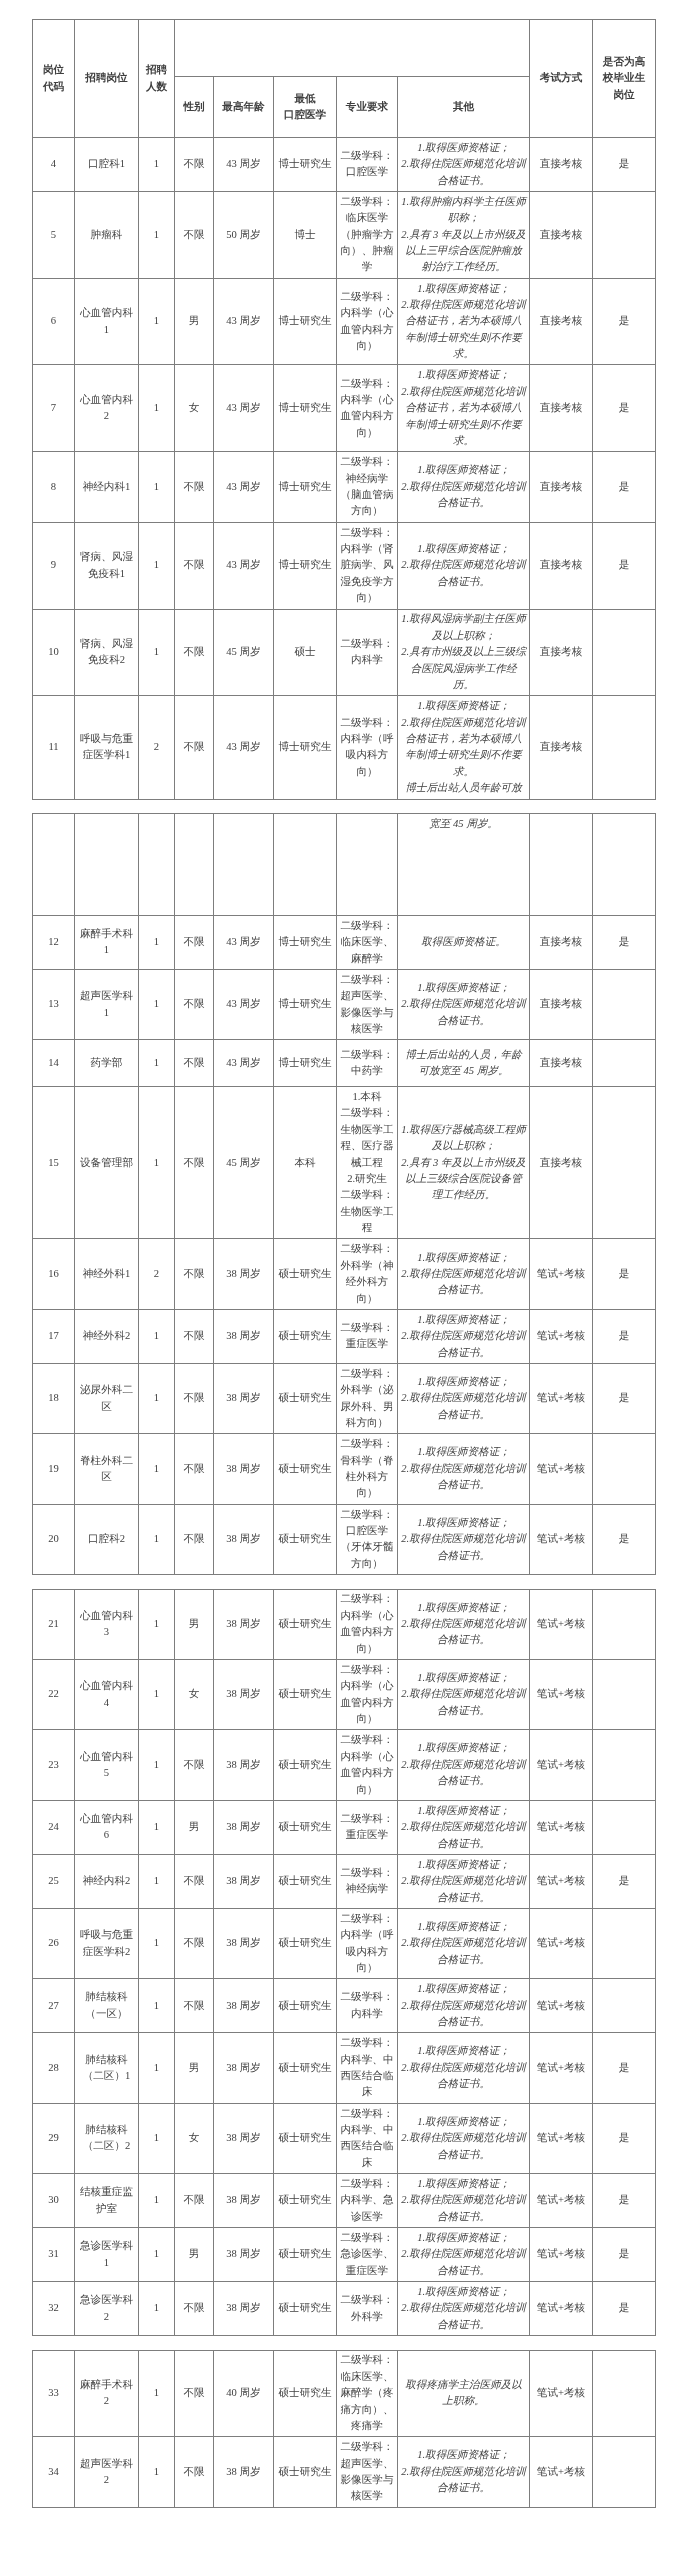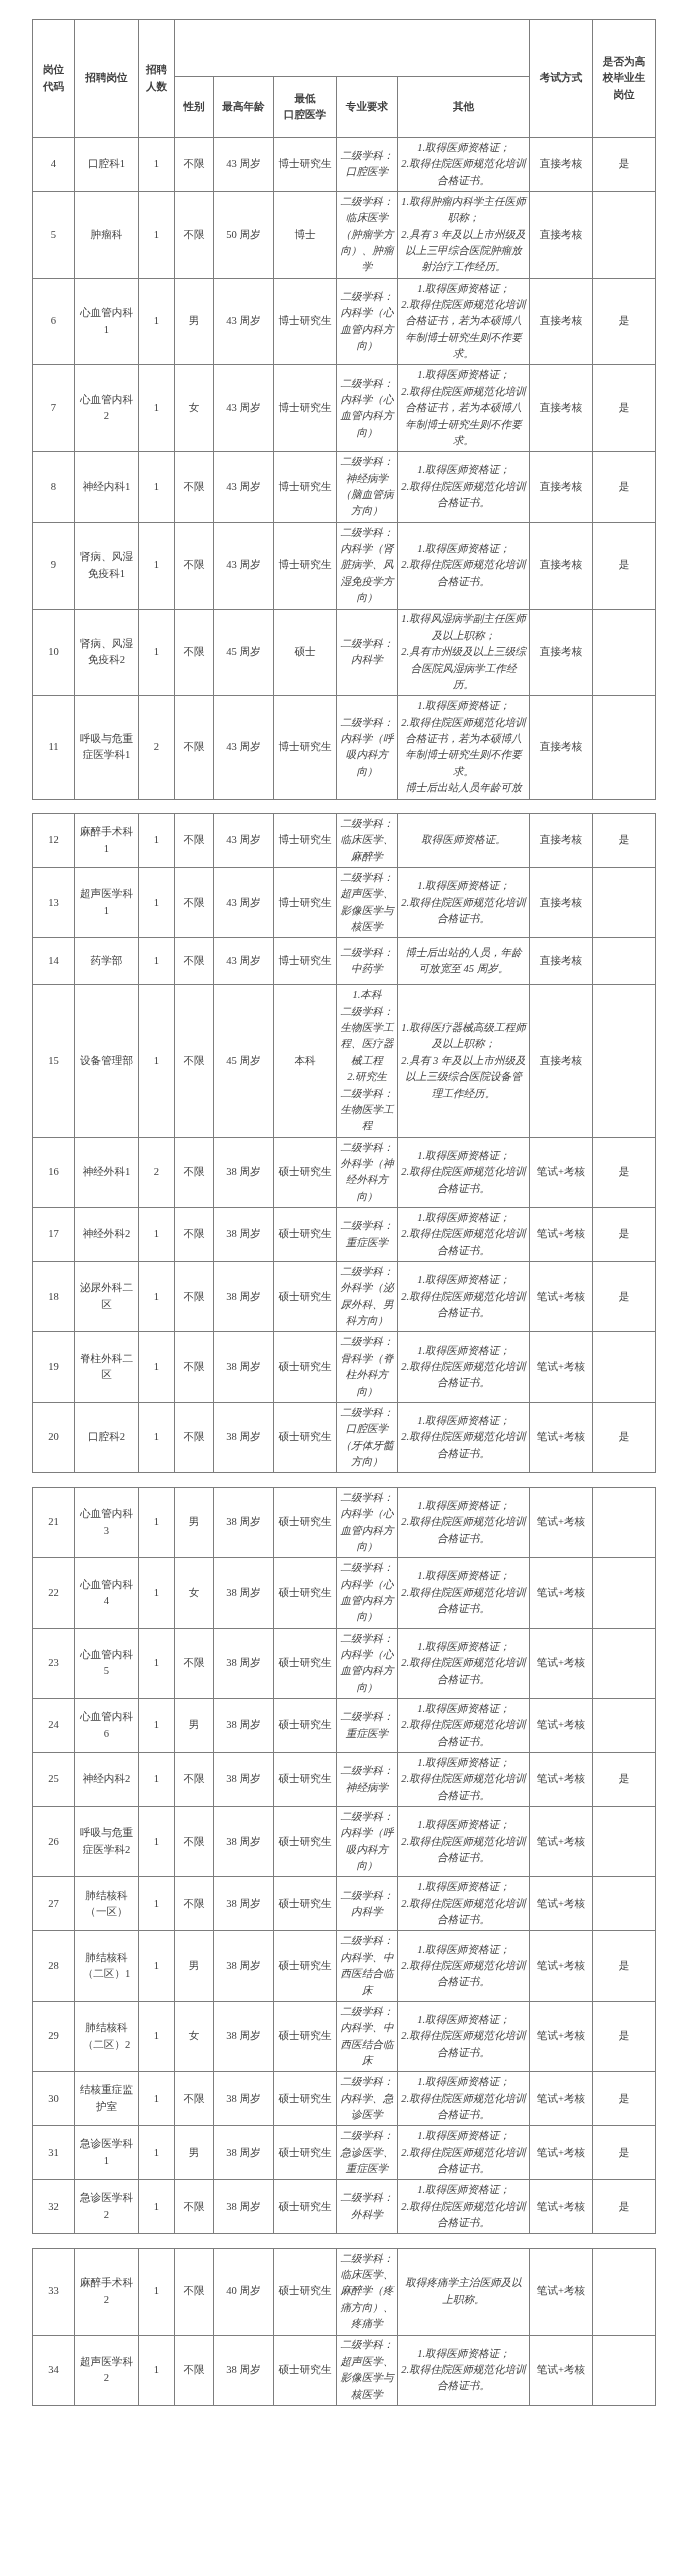--- a/index.html
+++ b/index.html
@@ -36,21 +36,21 @@
     overflow-wrap: break-word;
     word-wrap: break-word;
   }
   table.data-table th {
     font-weight: bold;
     padding: 1.9px 3.9px;
   }
   table.data-table td { height: 42px; }
   th.h-group { height: 52px; border-bottom: 1px solid #7d7d7d; }
   tr.tier2 th { height: 56px; }
-  td.col-major { text-align: left; padding: 2.9px 2.9px 2.9px 3.9px; font-style: italic; }
+  td.col-major { text-align: left; padding: 2.9px 2.9px 2.9px 3.9px; }
   td.col-other { text-align: left; padding: 2.9px 5.8px; font-style: italic; }
   td.col-position { padding: 1.9px 5.8px; }
   td.col-degree { padding: 1.9px 9.7px; }
   tr.cont-row td { height: 97px; vertical-align: top; }
 </style>
 </head>
 <body>
 
 <div class="page">
   <div id="tables-root">
@@ -204,20 +204,32 @@
           <col style="width: 36px;">
           <col style="width: 39px;">
           <col style="width: 60px;">
           <col style="width: 63px;">
           <col style="width: 61px;">
           <col style="width: 132px;">
           <col style="width: 63px;">
           <col style="width: 63px;">
         </colgroup>
         <tbody>
+          <tr class="cont-row">
+            <td class="col-code"></td>
+            <td class="col-position"></td>
+            <td class="col-count"></td>
+            <td class="col-gender"></td>
+            <td class="col-age"></td>
+            <td class="col-degree"></td>
+            <td class="col-major"></td>
+            <td class="col-other">宽至 45 周岁。</td>
+            <td class="col-exam"></td>
+            <td class="col-graduate"></td>
+          </tr>
           <tr>
             <td class="col-code">12</td>
             <td class="col-position">麻醉手术科1</td>
             <td class="col-count">1</td>
             <td class="col-gender">不限</td>
             <td class="col-age">43 周岁</td>
             <td class="col-degree">博士研究生</td>
             <td class="col-major">二级学科：临床医学、麻醉学</td>
             <td class="col-other">取得医师资格证。</td>
             <td class="col-exam">直接考核</td>

